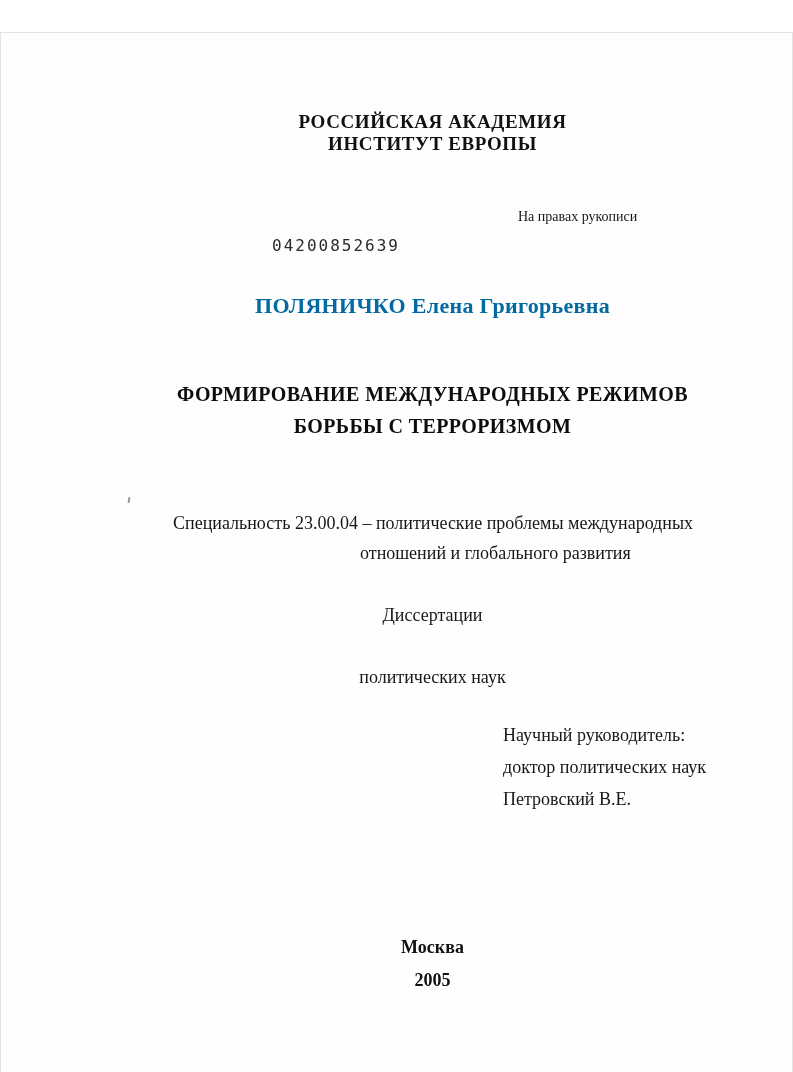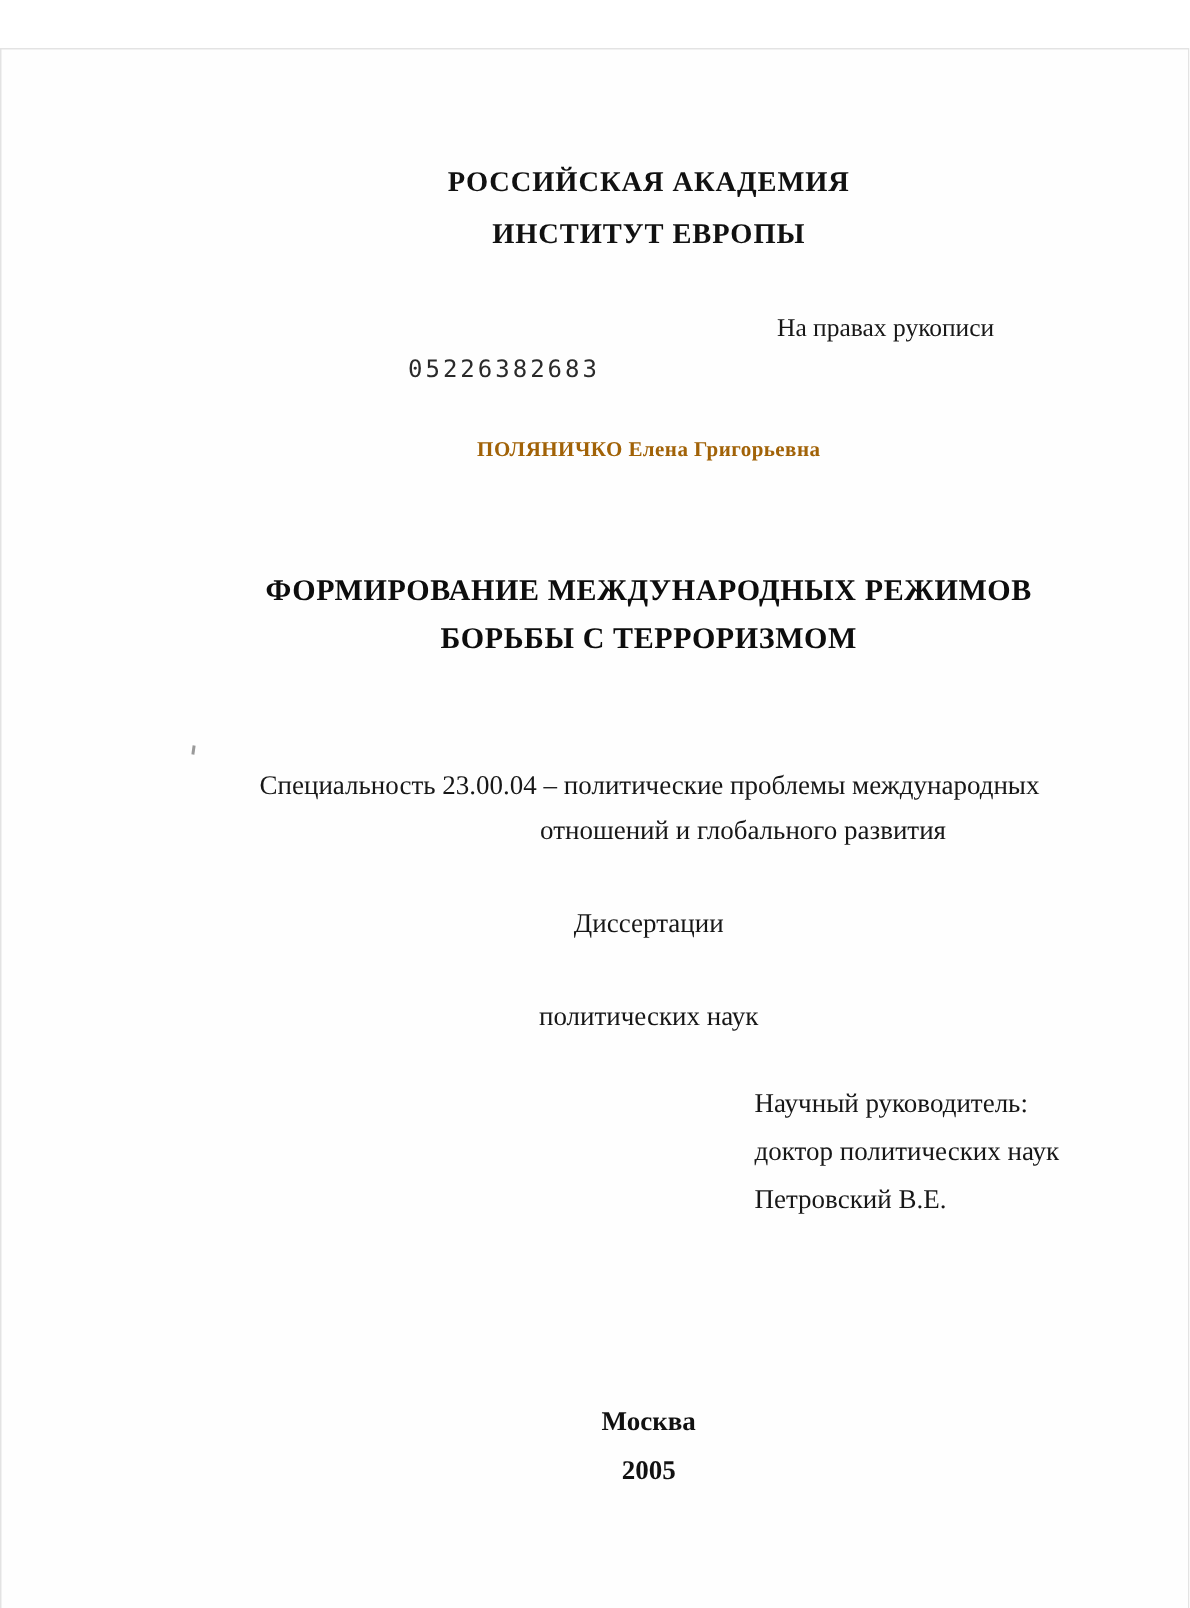--- a/index.html
+++ b/index.html
@@ -27,33 +27,33 @@
     left: calc(50% + 36px);
     transform: translateX(-50%);
   }
   .institution {
     font-weight: bold;
     font-size: 19px;
     letter-spacing: 0.6px;
     color: #111;
   }
   .manuscript-note {
-    font-size: 17px;
+    font-size: 14px;
   }
   .stamp-number {
     font-family: "DejaVu Sans Mono", monospace;
     font-size: 16px;
     letter-spacing: 2px;
     color: #2a2a2a;
   }
   .author {
     font-weight: bold;
-    font-size: 14px;
+    font-size: 22px;
     letter-spacing: 0.3px;
-    color: #a16207;
+    color: #0369a1;
   }
   .title {
     font-weight: bold;
     font-size: 20px;
     letter-spacing: 0.4px;
     color: #0d0d0d;
   }
   .body-text {
     font-size: 18px;
   }
@@ -72,25 +72,25 @@
     transform: rotate(8deg);
   }
 </style>
 </head>
 <body>
 
 <div class="page">
 
   <div class="line centered institution" style="top: 78px;">РОССИЙСКАЯ АКАДЕМИЯ</div>
 
-  <div class="line centered institution" style="top: 113px; text-align: center;">ИНСТИТУТ ЕВРОПЫ</div>
+  <div class="line centered institution" style="top: 100px; text-align: center;">ИНСТИТУТ ЕВРОПЫ</div>
 
   <div class="line manuscript-note" style="left: 517px; top: 176px;">На правах рукописи</div>
 
-  <div class="line stamp-number" style="left: 271px; top: 203px;">05226382683</div>
+  <div class="line stamp-number" style="left: 271px; top: 203px;">04200852639</div>
 
   <div class="line centered author" style="top: 260px;">ПОЛЯНИЧКО Елена Григорьевна</div>
 
   <div class="line centered title" style="top: 350px;">ФОРМИРОВАНИЕ МЕЖДУНАРОДНЫХ РЕЖИМОВ</div>
 
   <div class="line centered title" style="top: 382px;">БОРЬБЫ С ТЕРРОРИЗМОМ</div>
 
   <div class="artifact"></div>
 
   <div class="line body-text" style="left: 172px; top: 480px;">Специальность 23.00.04 – политические проблемы международных</div>

